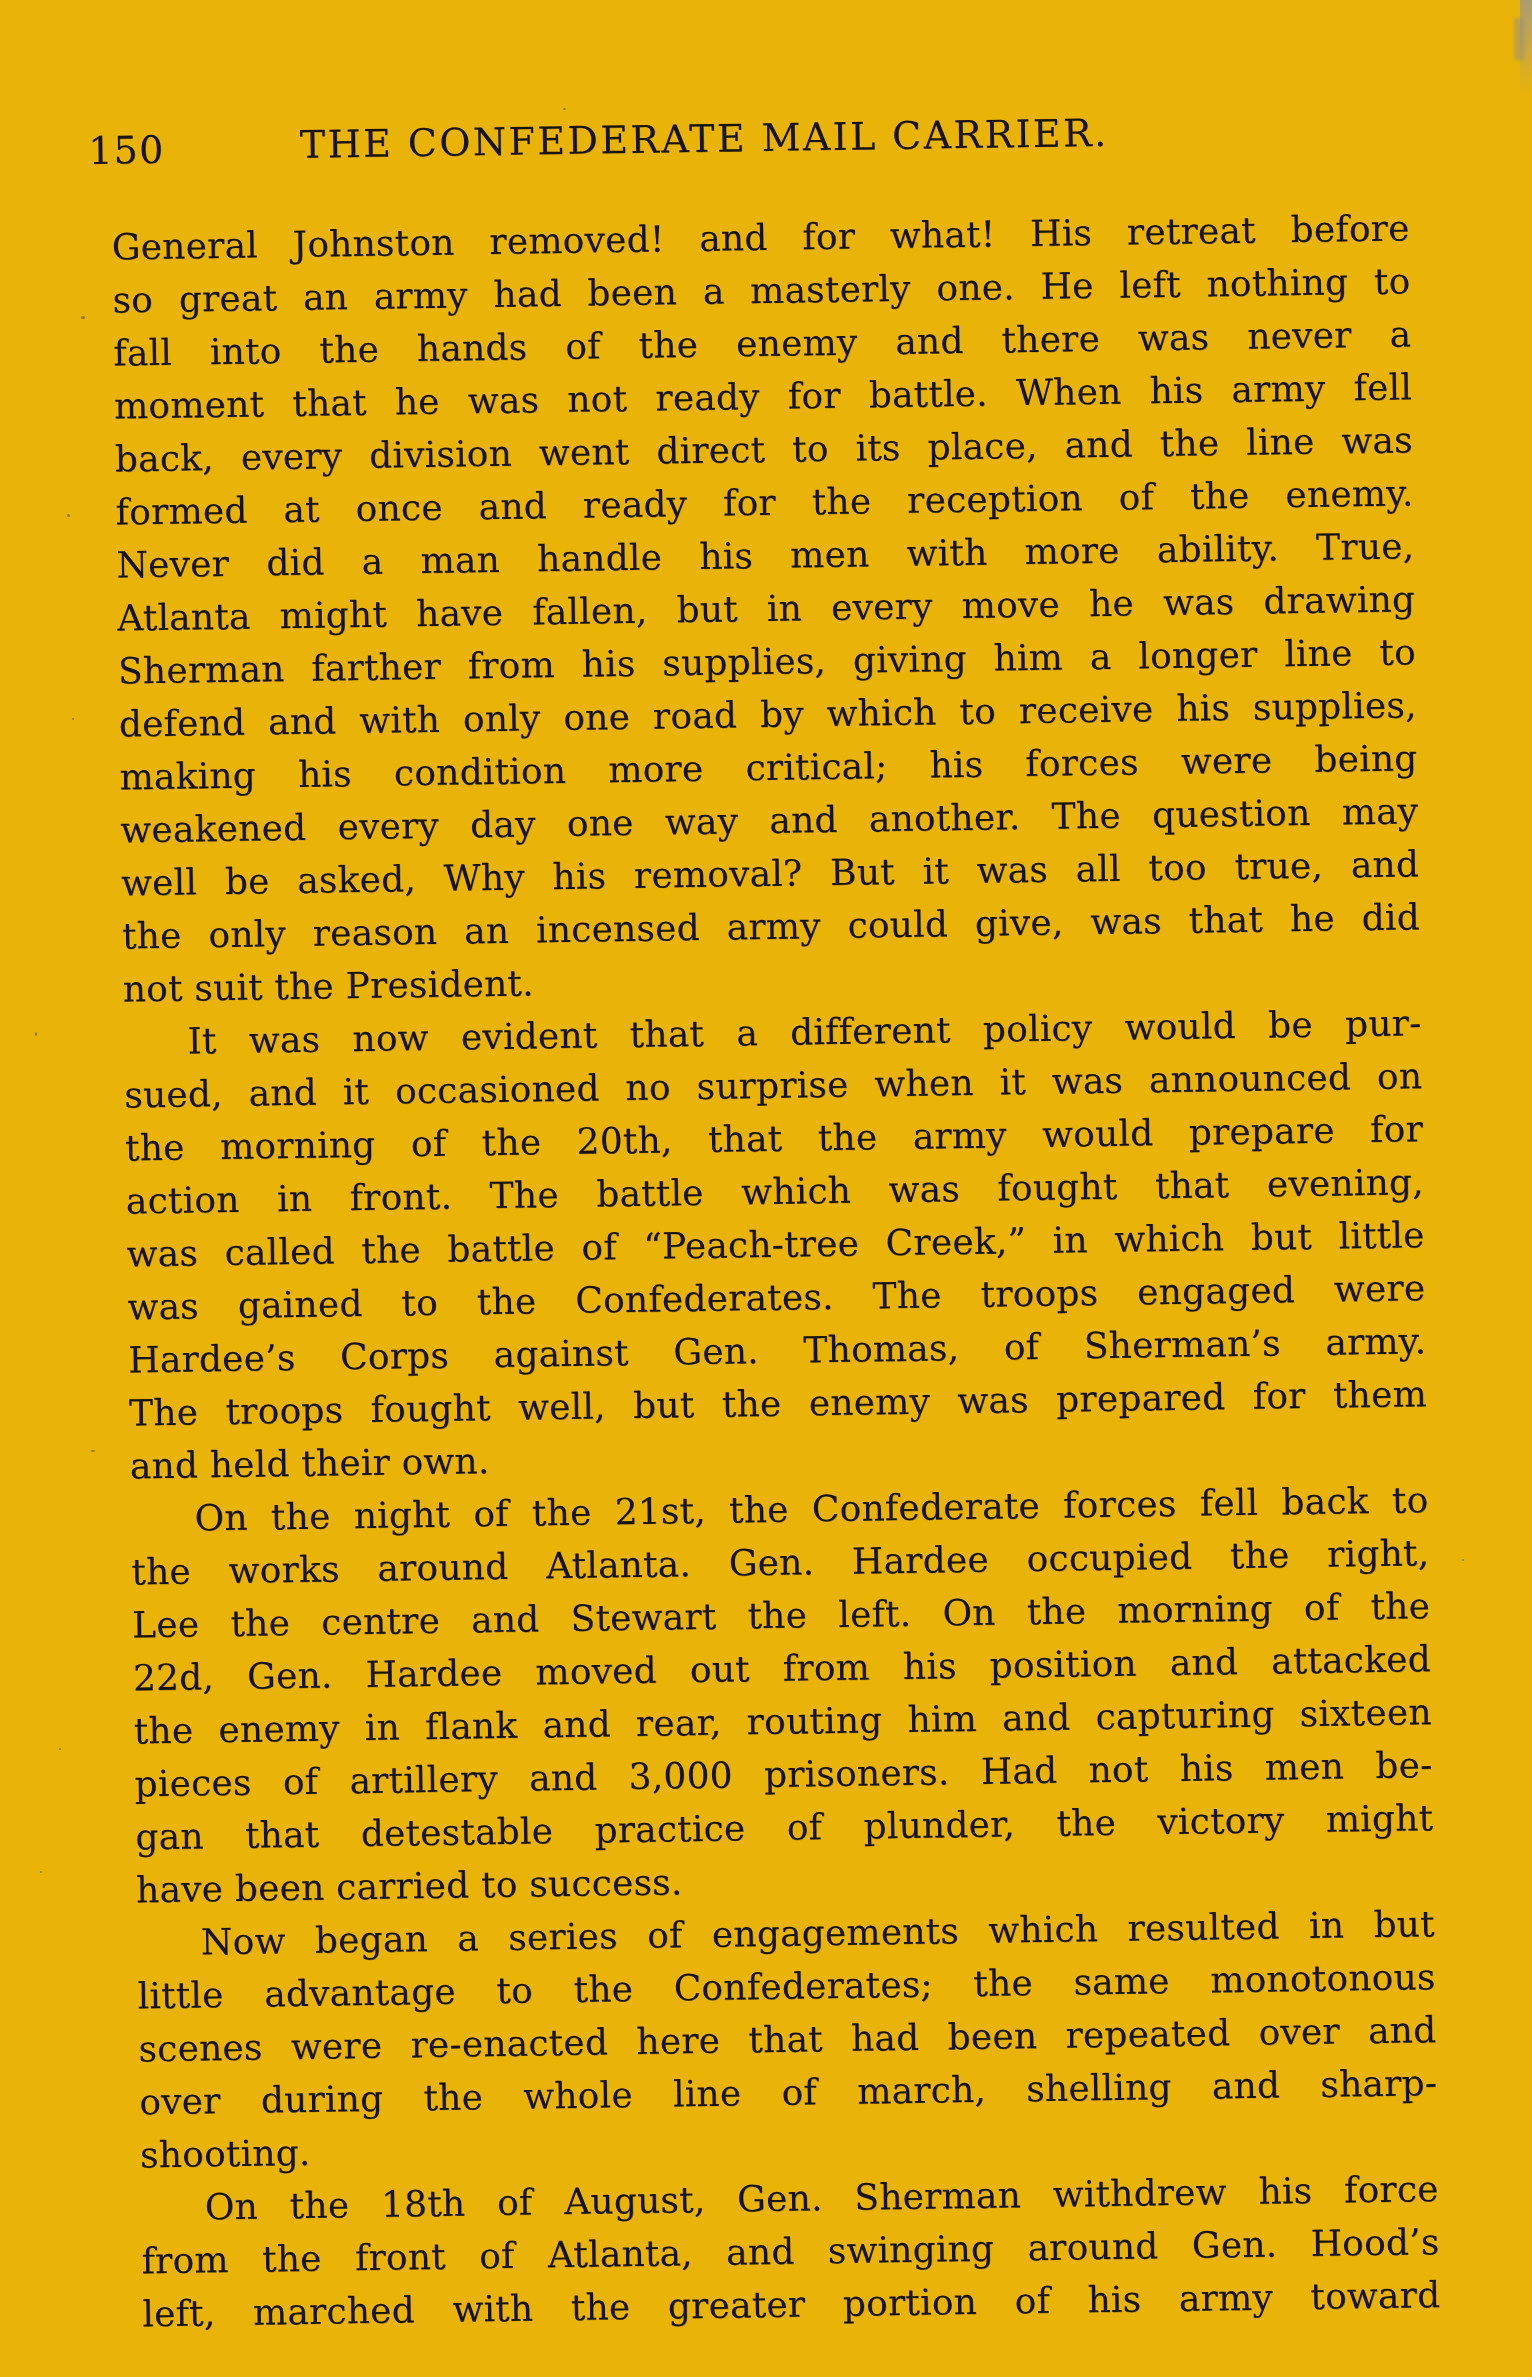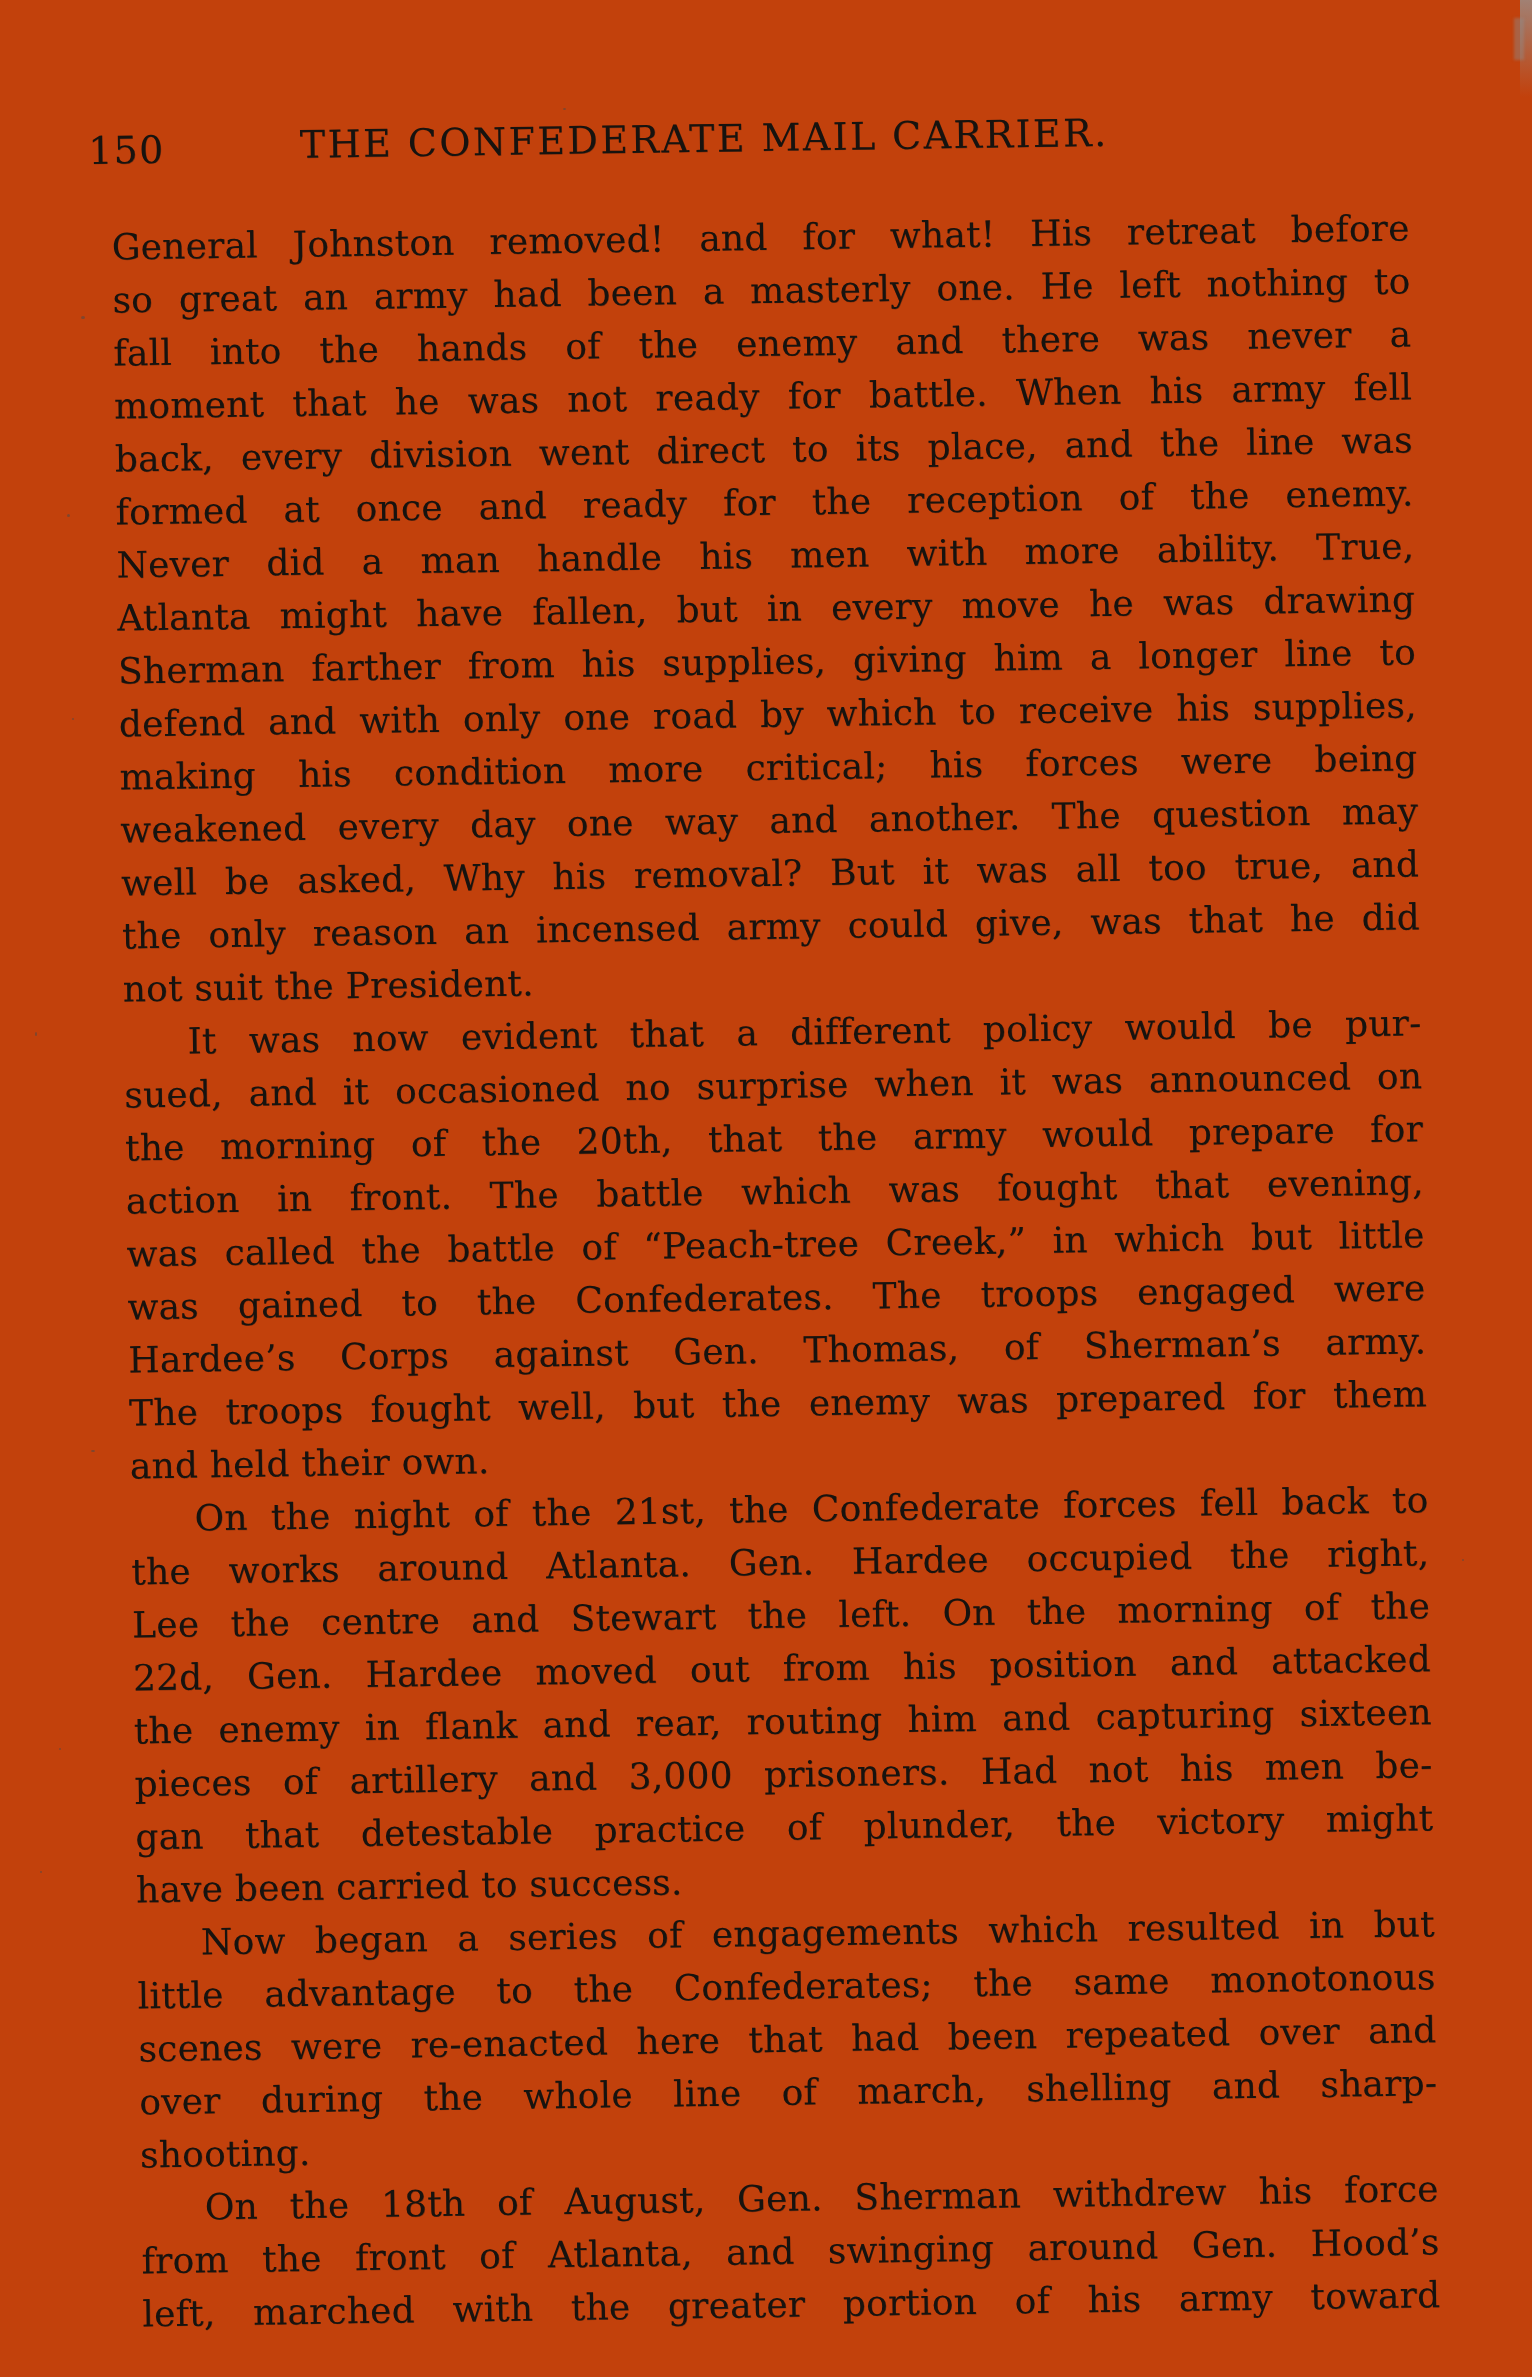--- a/index.html
+++ b/index.html
@@ -4,21 +4,21 @@
 <style>
   html, body {
     margin: 0;
     padding: 0;
     background: #ffffff;
   }
   .page {
     position: relative;
     width: 1532px;
     height: 2377px;
-    background: #c2410c;
+    background: #eab308;
     color: #17130f;
     font-family: "DejaVu Serif", "Liberation Serif", serif;
     overflow: hidden;
   }
   
   .rotated {
     position: absolute;
     inset: 0;
     transform: rotate(-0.85deg);
     transform-origin: 50% 45%;

